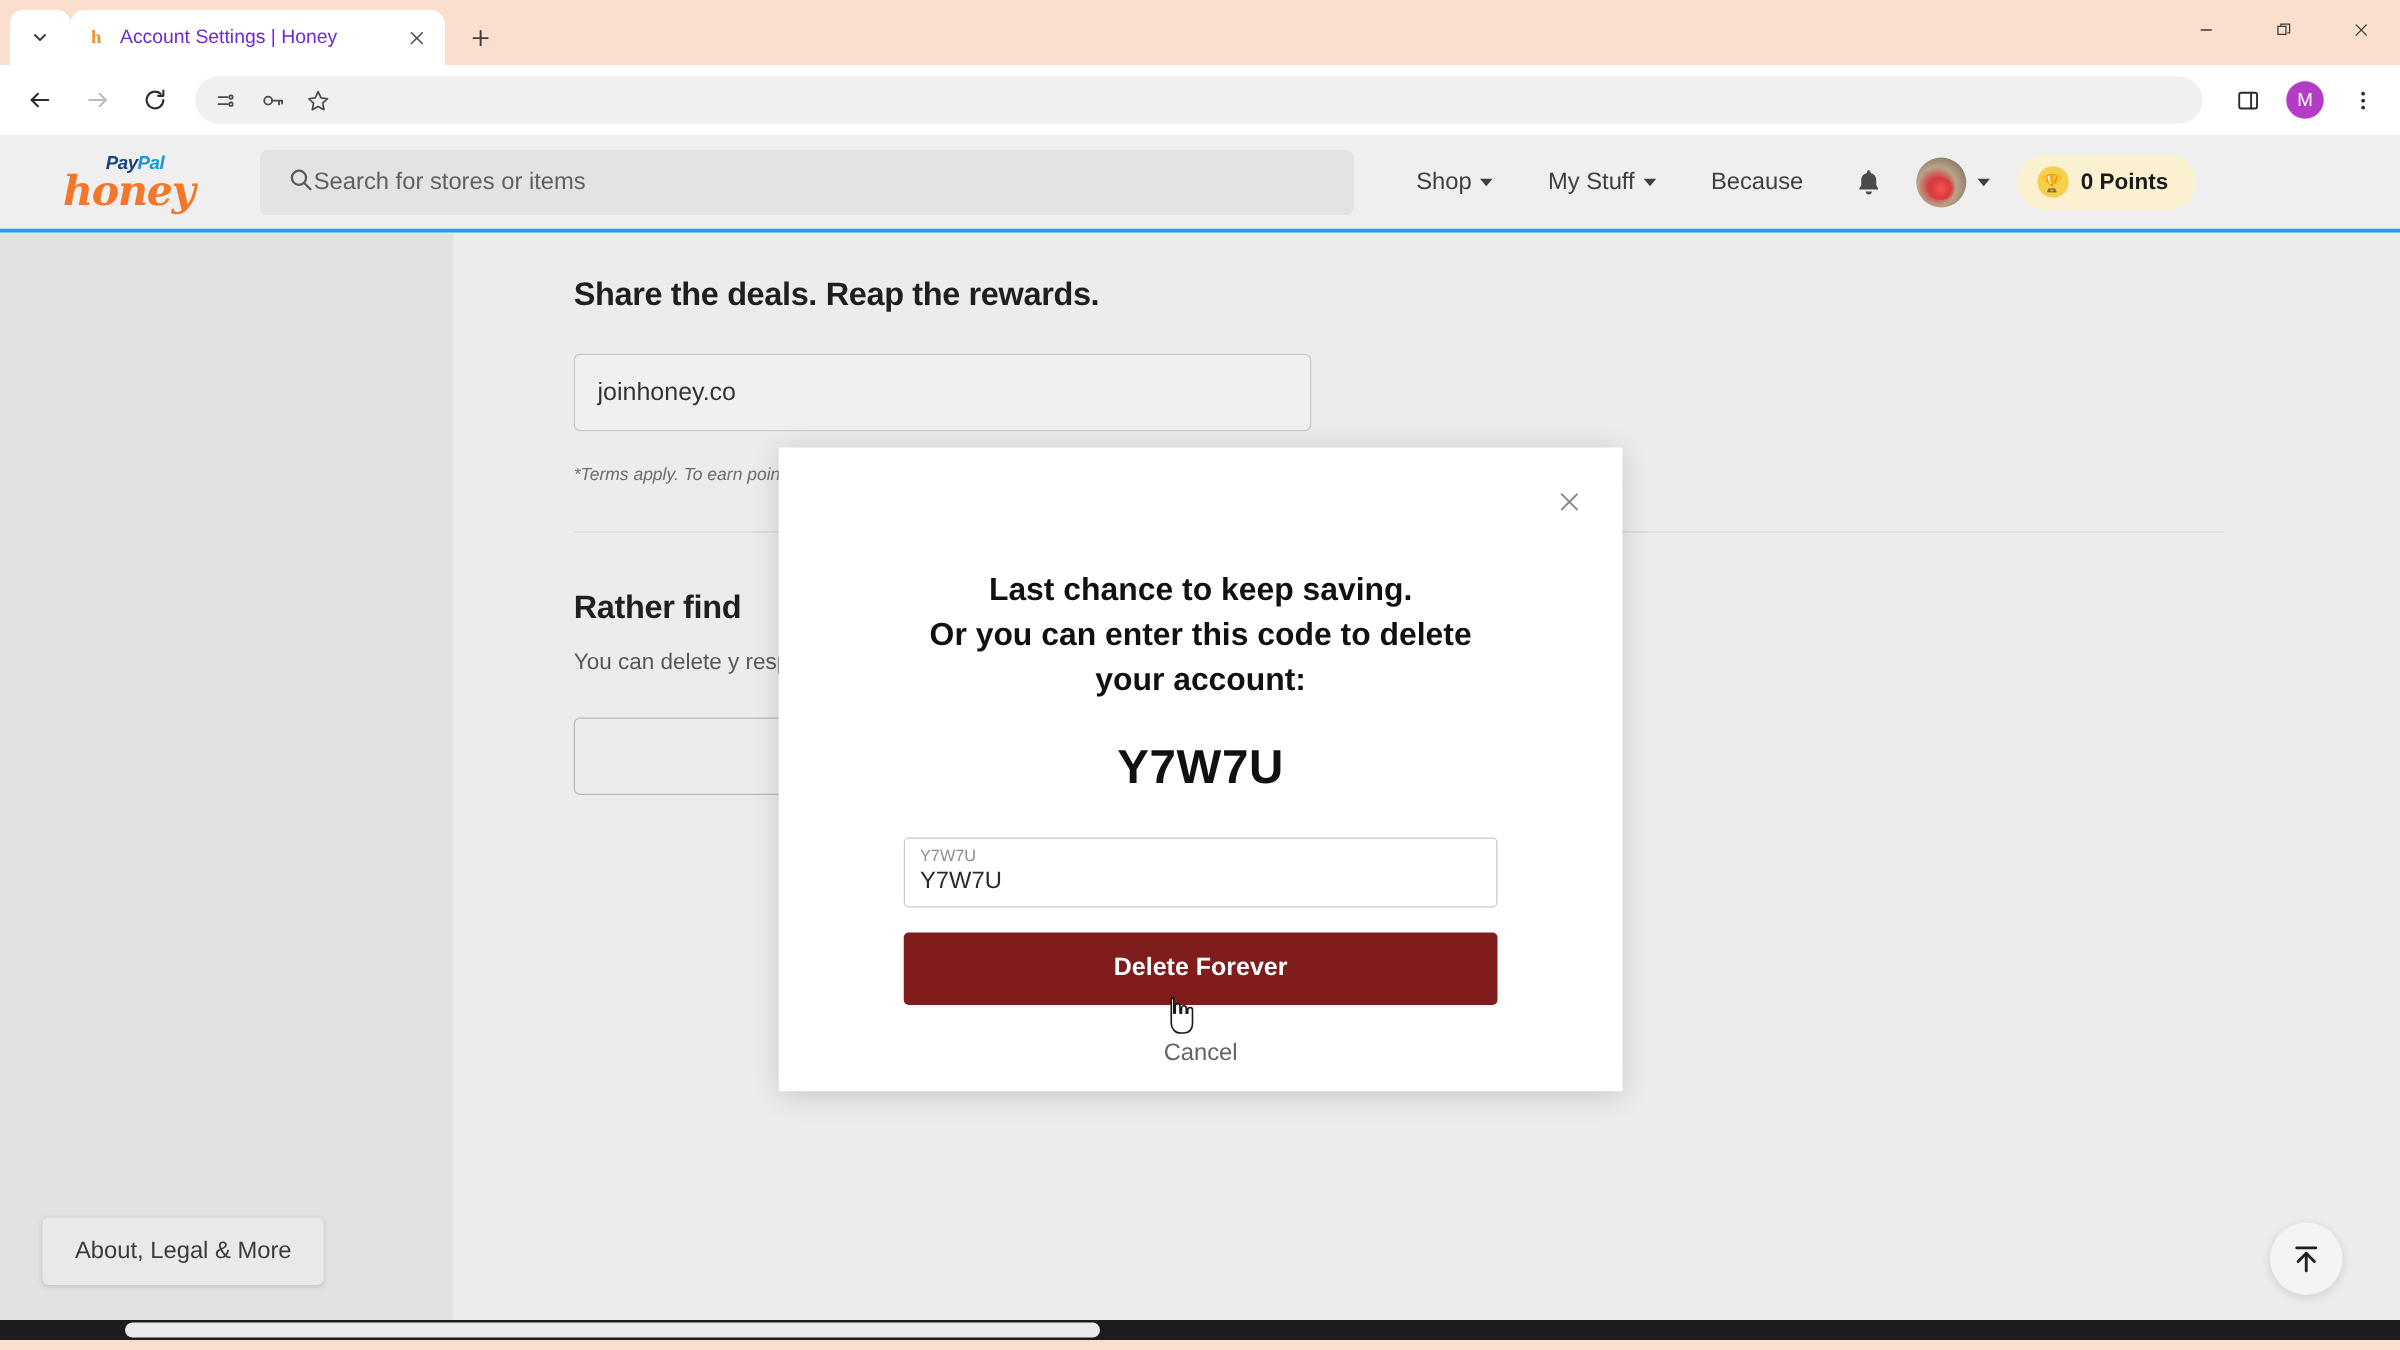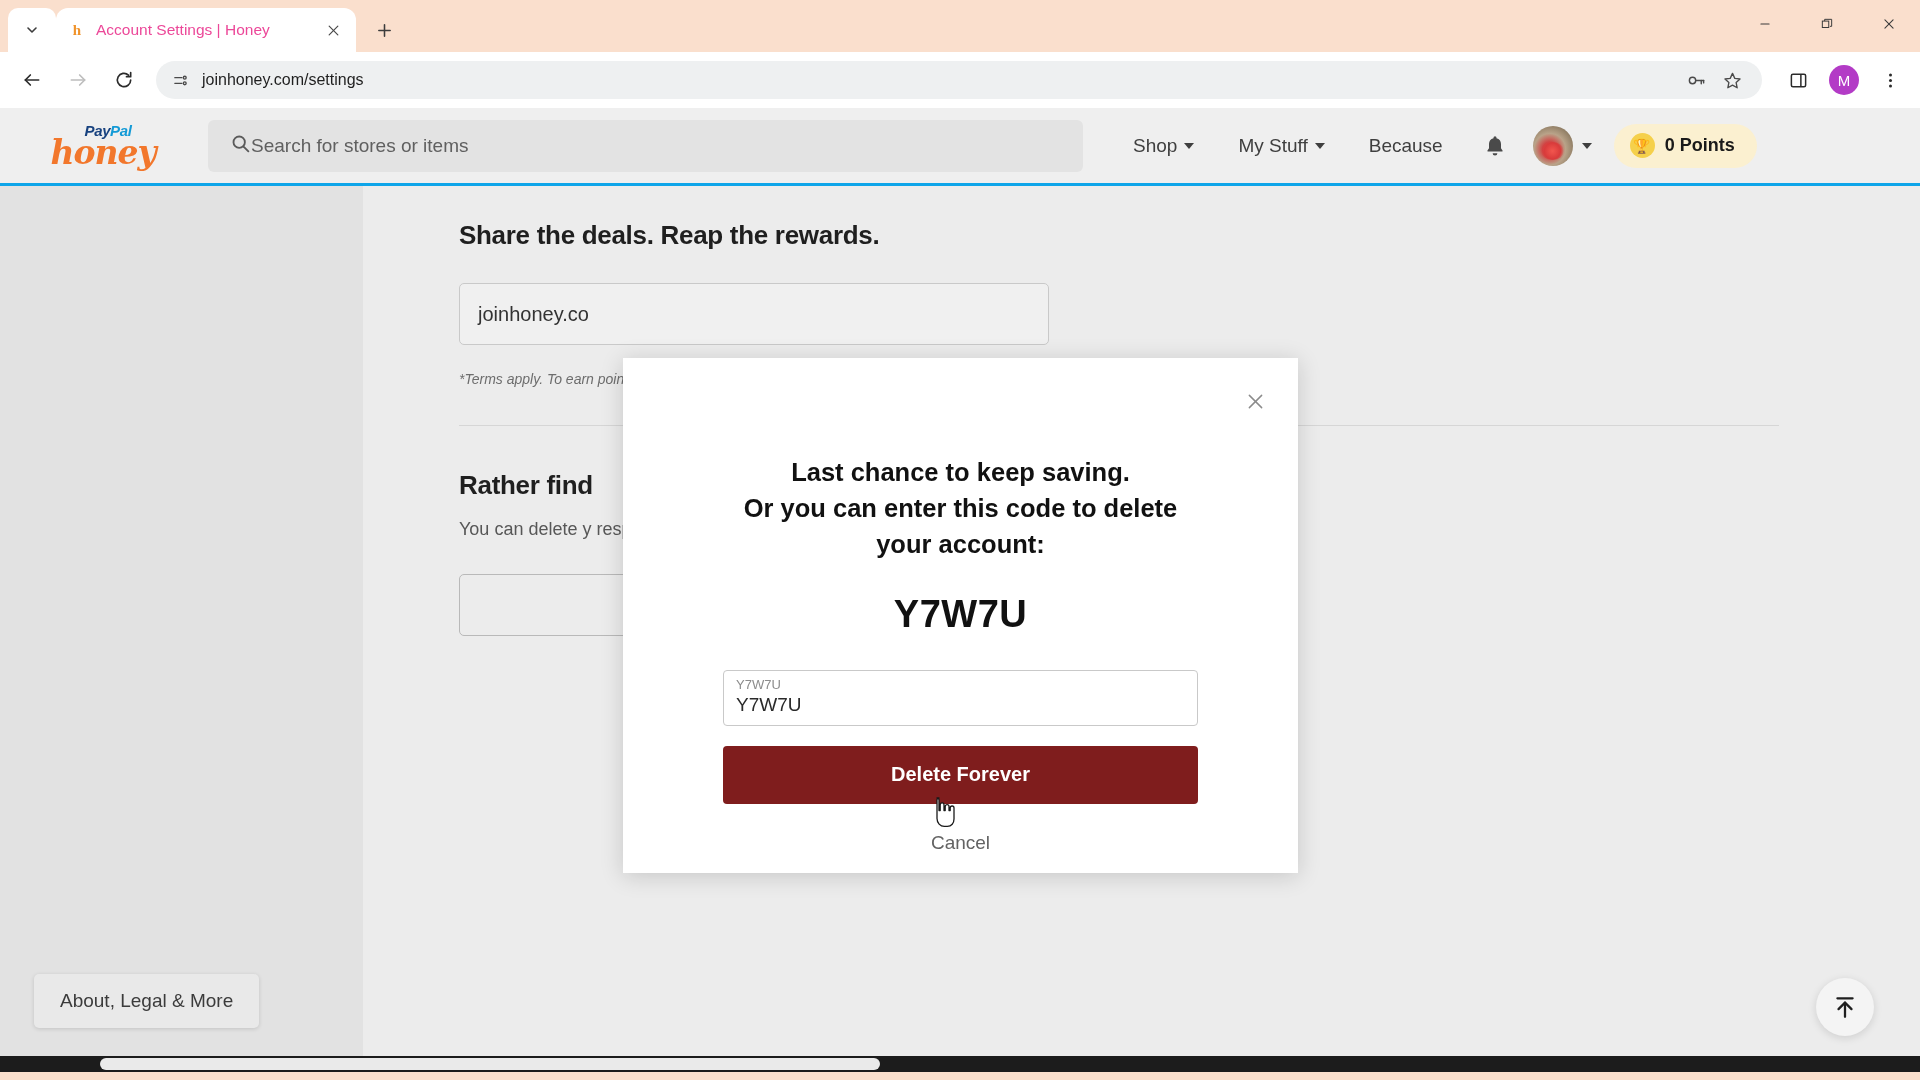--- a/index.html
+++ b/index.html
@@ -41,21 +41,21 @@
     position: relative;
   }
   .tab-favicon {
     width: 18px; height: 18px;
     display: flex; align-items: center; justify-content: center;
     font-size: 15px; color: #f0932b; font-weight: bold;
     font-family: "Liberation Serif", serif;
   }
   .tab-title {
     font-size: 15.5px;
-    color: #ec4899;
+    color: #6d28d9;
     flex: 1;
     white-space: nowrap;
     overflow: hidden;
     text-overflow: ellipsis;
   }
   .tab-close {
     width: 22px; height: 22px;
     display: flex; align-items: center; justify-content: center;
     color: #4a4a4a;
     border-radius: 50%;
@@ -423,21 +423,20 @@
 
     <div class="omnibox">
       <span class="omnibox-icon">
         <svg viewBox="0 0 24 24" fill="none" stroke="currentColor" stroke-width="1.9" stroke-linecap="round">
             <line x1="4" y1="8" x2="14" y2="8"></line>
             <line x1="4" y1="16" x2="14" y2="16"></line>
             <circle cx="18" cy="8" r="2"></circle>
             <circle cx="18" cy="16" r="2"></circle>
           </svg>
       </span>
-      <span class="omnibox-url">joinhoney.com/settings</span>
       <span class="omni-right">
         <span class="omni-btn">
           <svg viewBox="0 0 24 24" fill="none" stroke="currentColor" stroke-width="1.8" stroke-linecap="round">
               <circle cx="7" cy="12" r="4"></circle>
               <line x1="11" y1="12" x2="21" y2="12"></line>
               <line x1="18" y1="12" x2="18" y2="16"></line>
               <line x1="21" y1="12" x2="21" y2="15"></line>
             </svg>
         </span>
         <span class="omni-btn">

